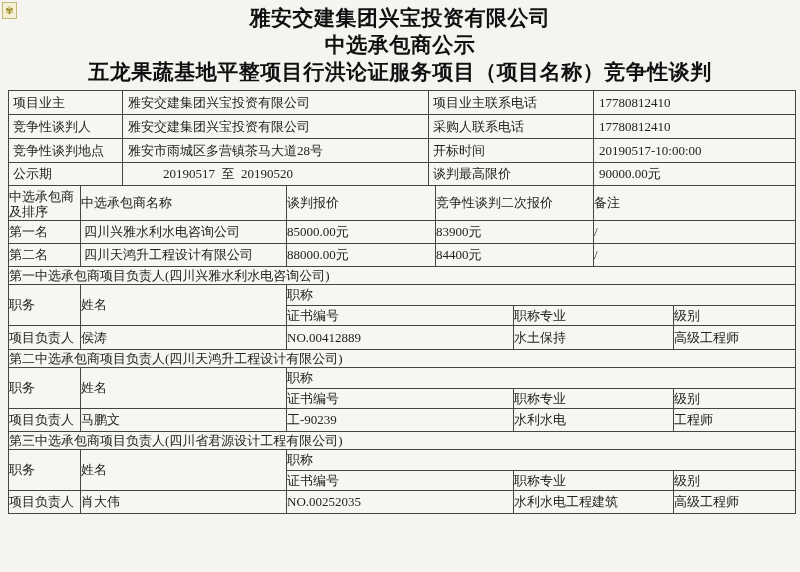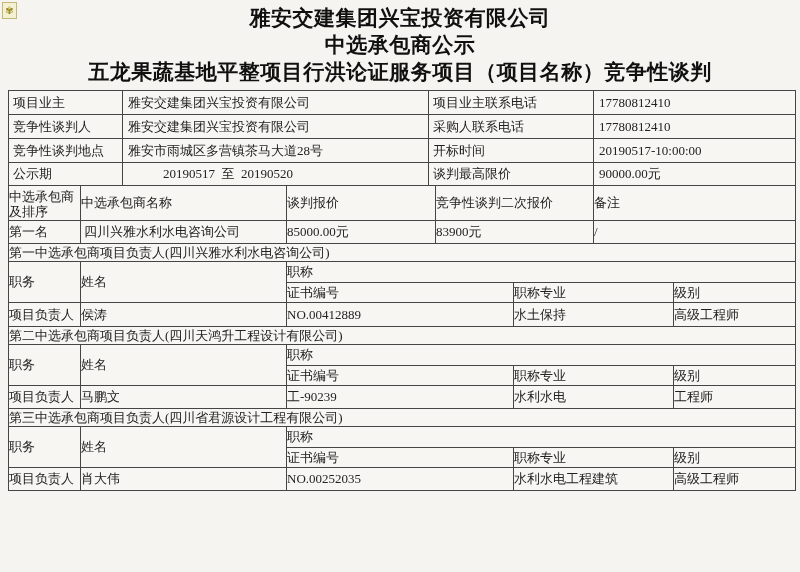--- a/index.html
+++ b/index.html
@@ -108,20 +108,27 @@
       <td class="center">竞争性谈判二次报价</td>
       <td class="center">备注</td>
     </tr>
     <tr class="h23">
       <td class="center">第一名</td>
       <td class="name">四川兴雅水利水电咨询公司</td>
       <td class="center">85000.00元</td>
       <td class="center">83900元</td>
       <td class="center">/</td>
     </tr>
+    <tr class="h23">
+      <td class="center">第二名</td>
+      <td class="name">四川天鸿升工程设计有限公司</td>
+      <td class="center">88000.00元</td>
+      <td class="center">84400元</td>
+      <td class="center">/</td>
+    </tr>
   </tbody>
     </table>
 
   <table>
     <colgroup>
         <col style="width:72px">
         <col style="width:206px">
         <col style="width:227px">
         <col style="width:160px">
         <col style="width:122px">

